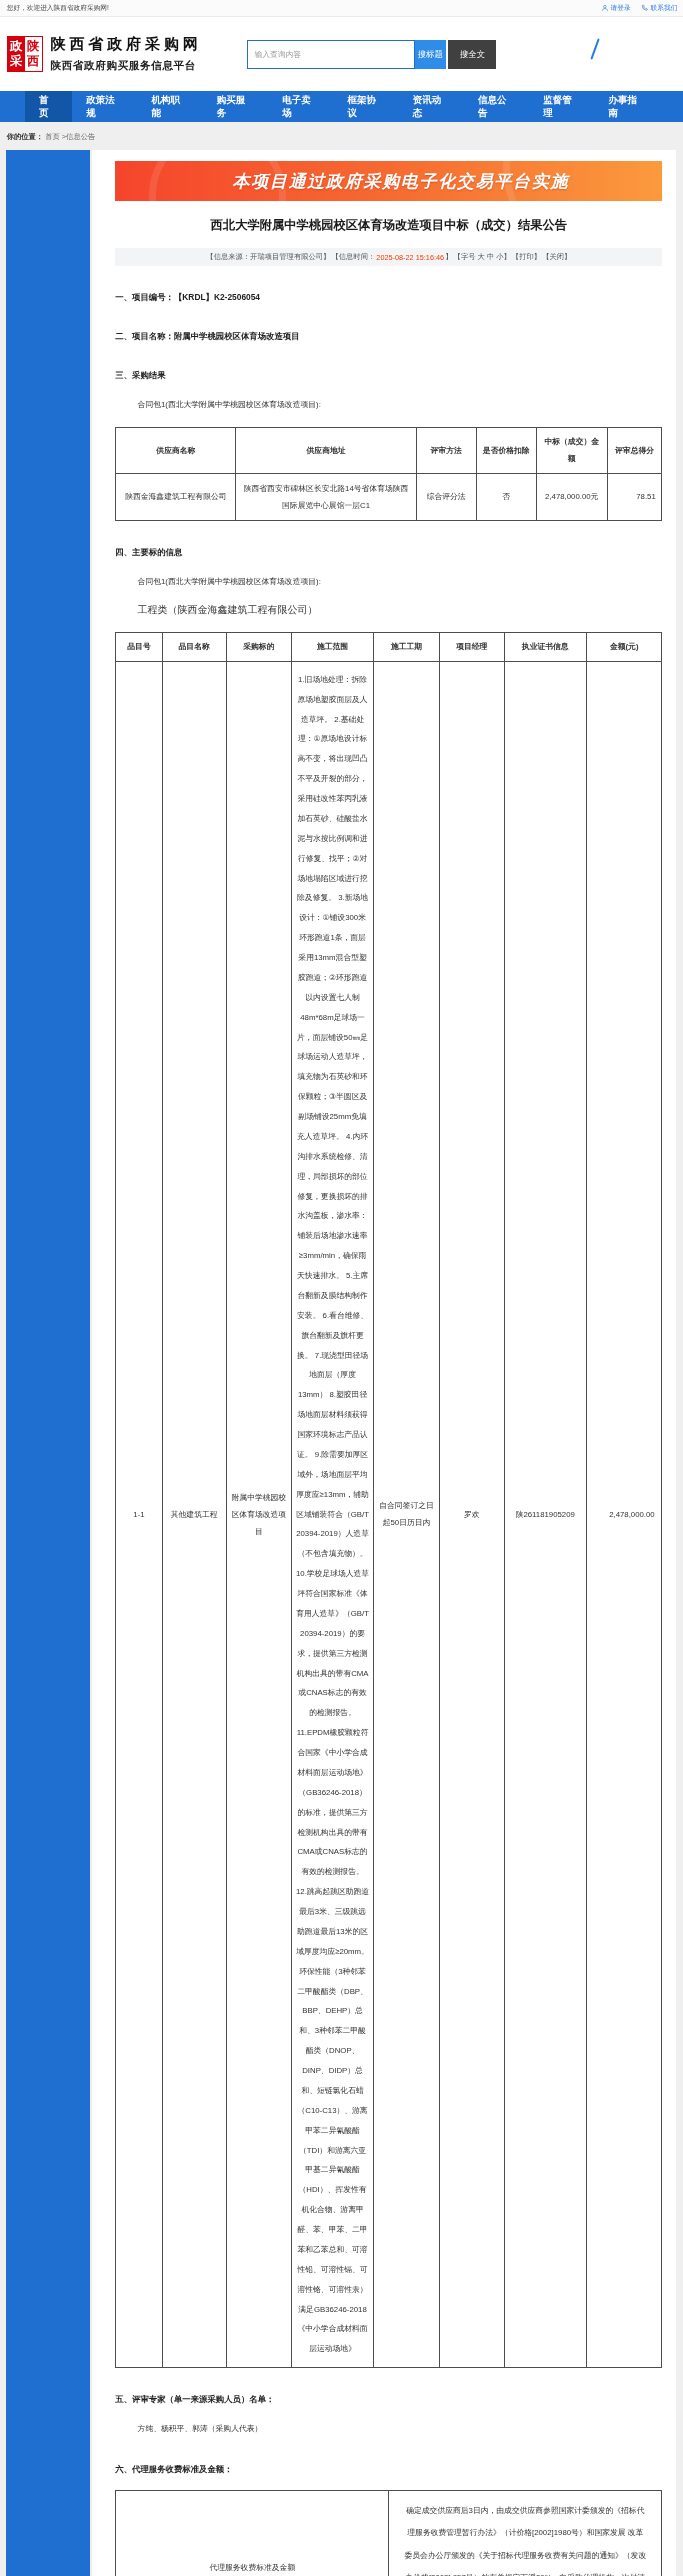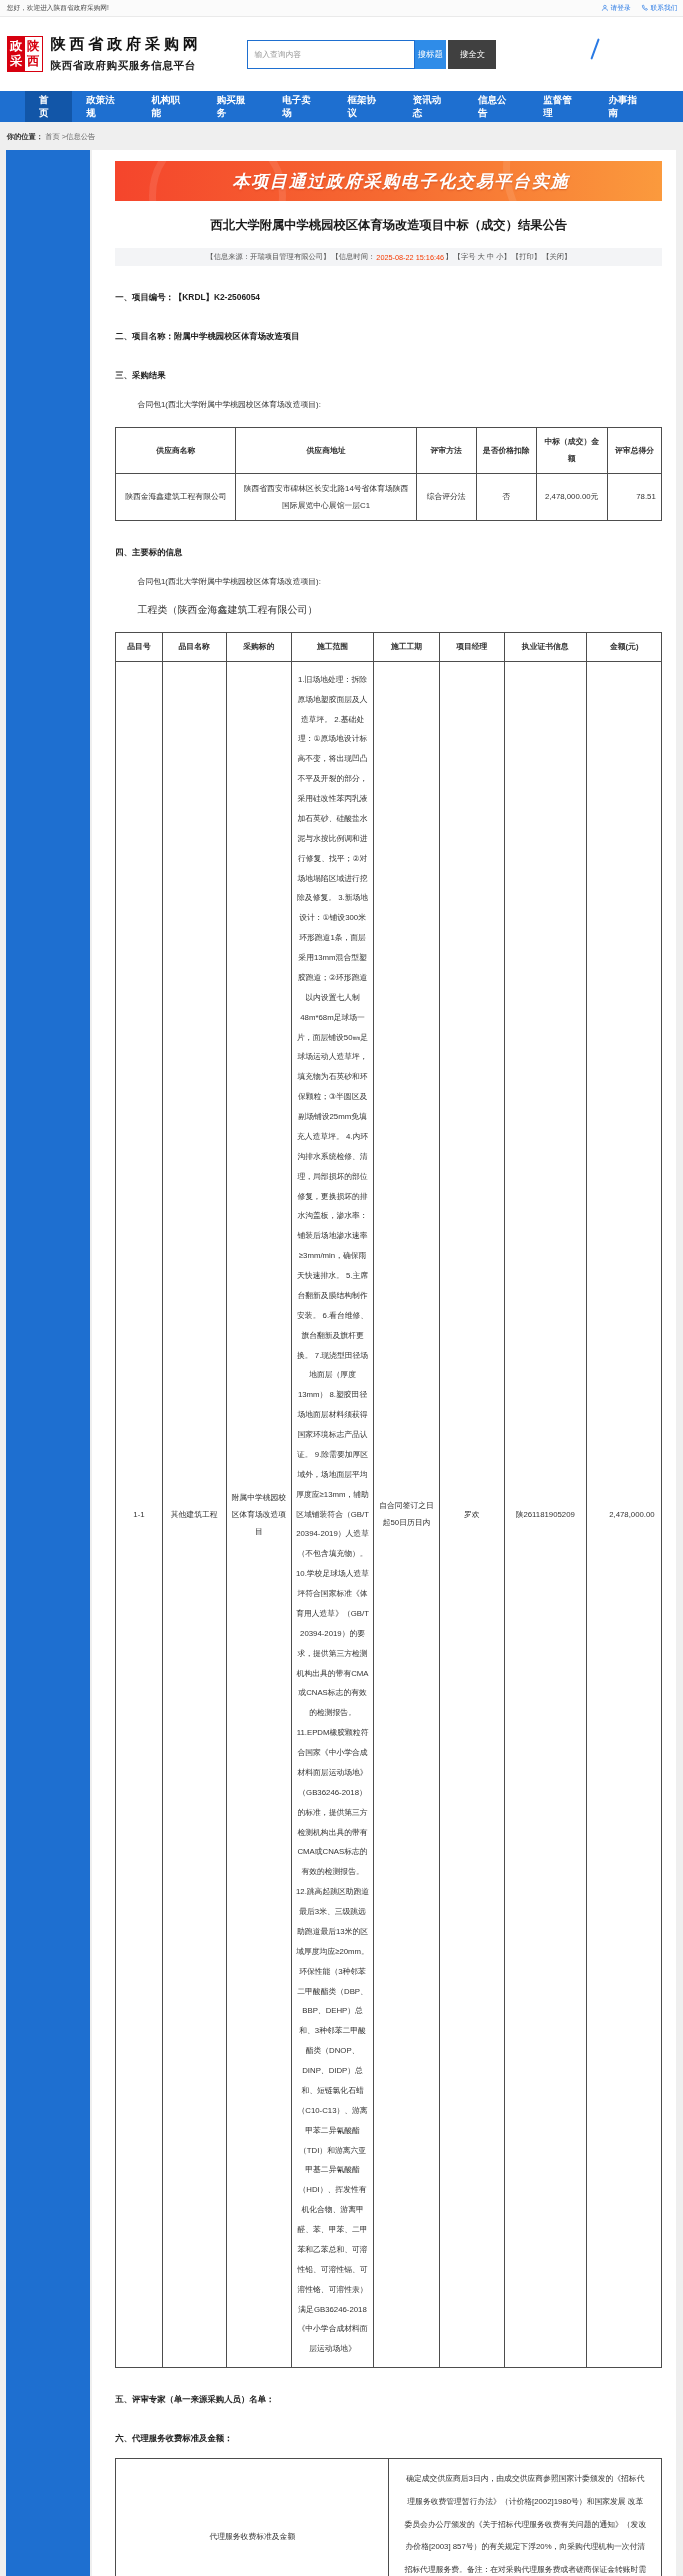--- a/index.html
+++ b/index.html
@@ -210,20 +210,21 @@
         <td class="scope">1.旧场地处理：拆除原场地塑胶面层及人造草坪。 2.基础处理：①原场地设计标高不变，将出现凹凸不平及开裂的部分，采用硅改性苯丙乳液加石英砂、硅酸盐水泥与水按比例调和进行修复、找平；②对场地塌陷区域进行挖除及修复。 3.新场地设计：①铺设300米环形跑道1条，面层采用13mm混合型塑胶跑道；②环形跑道以内设置七人制48m*68m足球场一片，面层铺设50㎜足球场运动人造草坪，填充物为石英砂和环保颗粒；③半圆区及副场铺设25mm免填充人造草坪。 4.内环沟排水系统检修、清理，局部损坏的部位修复，更换损坏的排水沟盖板，渗水率：铺装后场地渗水速率≥3mm/min，确保雨天快速排水。 5.主席台翻新及膜结构制作安装。 6.看台维修、旗台翻新及旗杆更换。 7.现浇型田径场地面层（厚度13mm） 8.塑胶田径场地面层材料须获得国家环境标志产品认证。 9.除需要加厚区域外，场地面层平均厚度应≥13mm，辅助区域铺装符合（GB/T 20394-2019）人造草（不包含填充物）。 10.学校足球场人造草坪符合国家标准《体育用人造草》（GB/T 20394-2019）的要求，提供第三方检测机构出具的带有CMA或CNAS标志的有效的检测报告。 11.EPDM橡胶颗粒符合国家《中小学合成材料面层运动场地》（GB36246-2018）的标准，提供第三方检测机构出具的带有CMA或CNAS标志的有效的检测报告。 12.跳高起跳区助跑道最后3米、三级跳远助跑道最后13米的区域厚度均应≥20mm。环保性能（3种邻苯二甲酸酯类（DBP、BBP、DEHP）总和、3种邻苯二甲酸酯类（DNOP、DINP、DIDP）总和、短链氯化石蜡（C10-C13）、游离甲苯二异氰酸酯（TDI）和游离六亚甲基二异氰酸酯（HDI）、挥发性有机化合物、游离甲醛、苯、甲苯、二甲苯和乙苯总和、可溶性铅、可溶性镉、可溶性铬、可溶性汞）满足GB36246-2018《中小学合成材料面层运动场地》</td>
         <td>自合同签订之日起50日历日内</td>
         <td>罗欢</td>
         <td>陕261181905209</td>
         <td class="num">2,478,000.00</td>
       </tr>
     </tbody>
       </table>
 
     <div class="h mt46">五、评审专家（单一来源采购人员）名单：</div>
+    <div class="para">方纯、杨积平、郭涛（采购人代表）</div>
 
     <div class="h mt36">六、代理服务收费标准及金额：</div>
 
     <table class="t3">
       <tbody>
           <tr>
         <td colspan="2">代理服务收费标准及金额</td>
         <td colspan="2" class="desc">确定成交供应商后3日内，由成交供应商参照国家计委颁发的《招标代理服务收费管理暂行办法》（计价格[2002]1980号）和国家发展 改革委员会办公厅颁发的《关于招标代理服务收费有关问题的通知》（发改办价格[2003] 857号）的有关规定下浮20%，向采购代理机构一次付清招标代理服务费。备注：在对采购代理服务费或者磋商保证金转账时需备注项目名称+招标代理服务费或投标保证金。</td>
       </tr>
 

